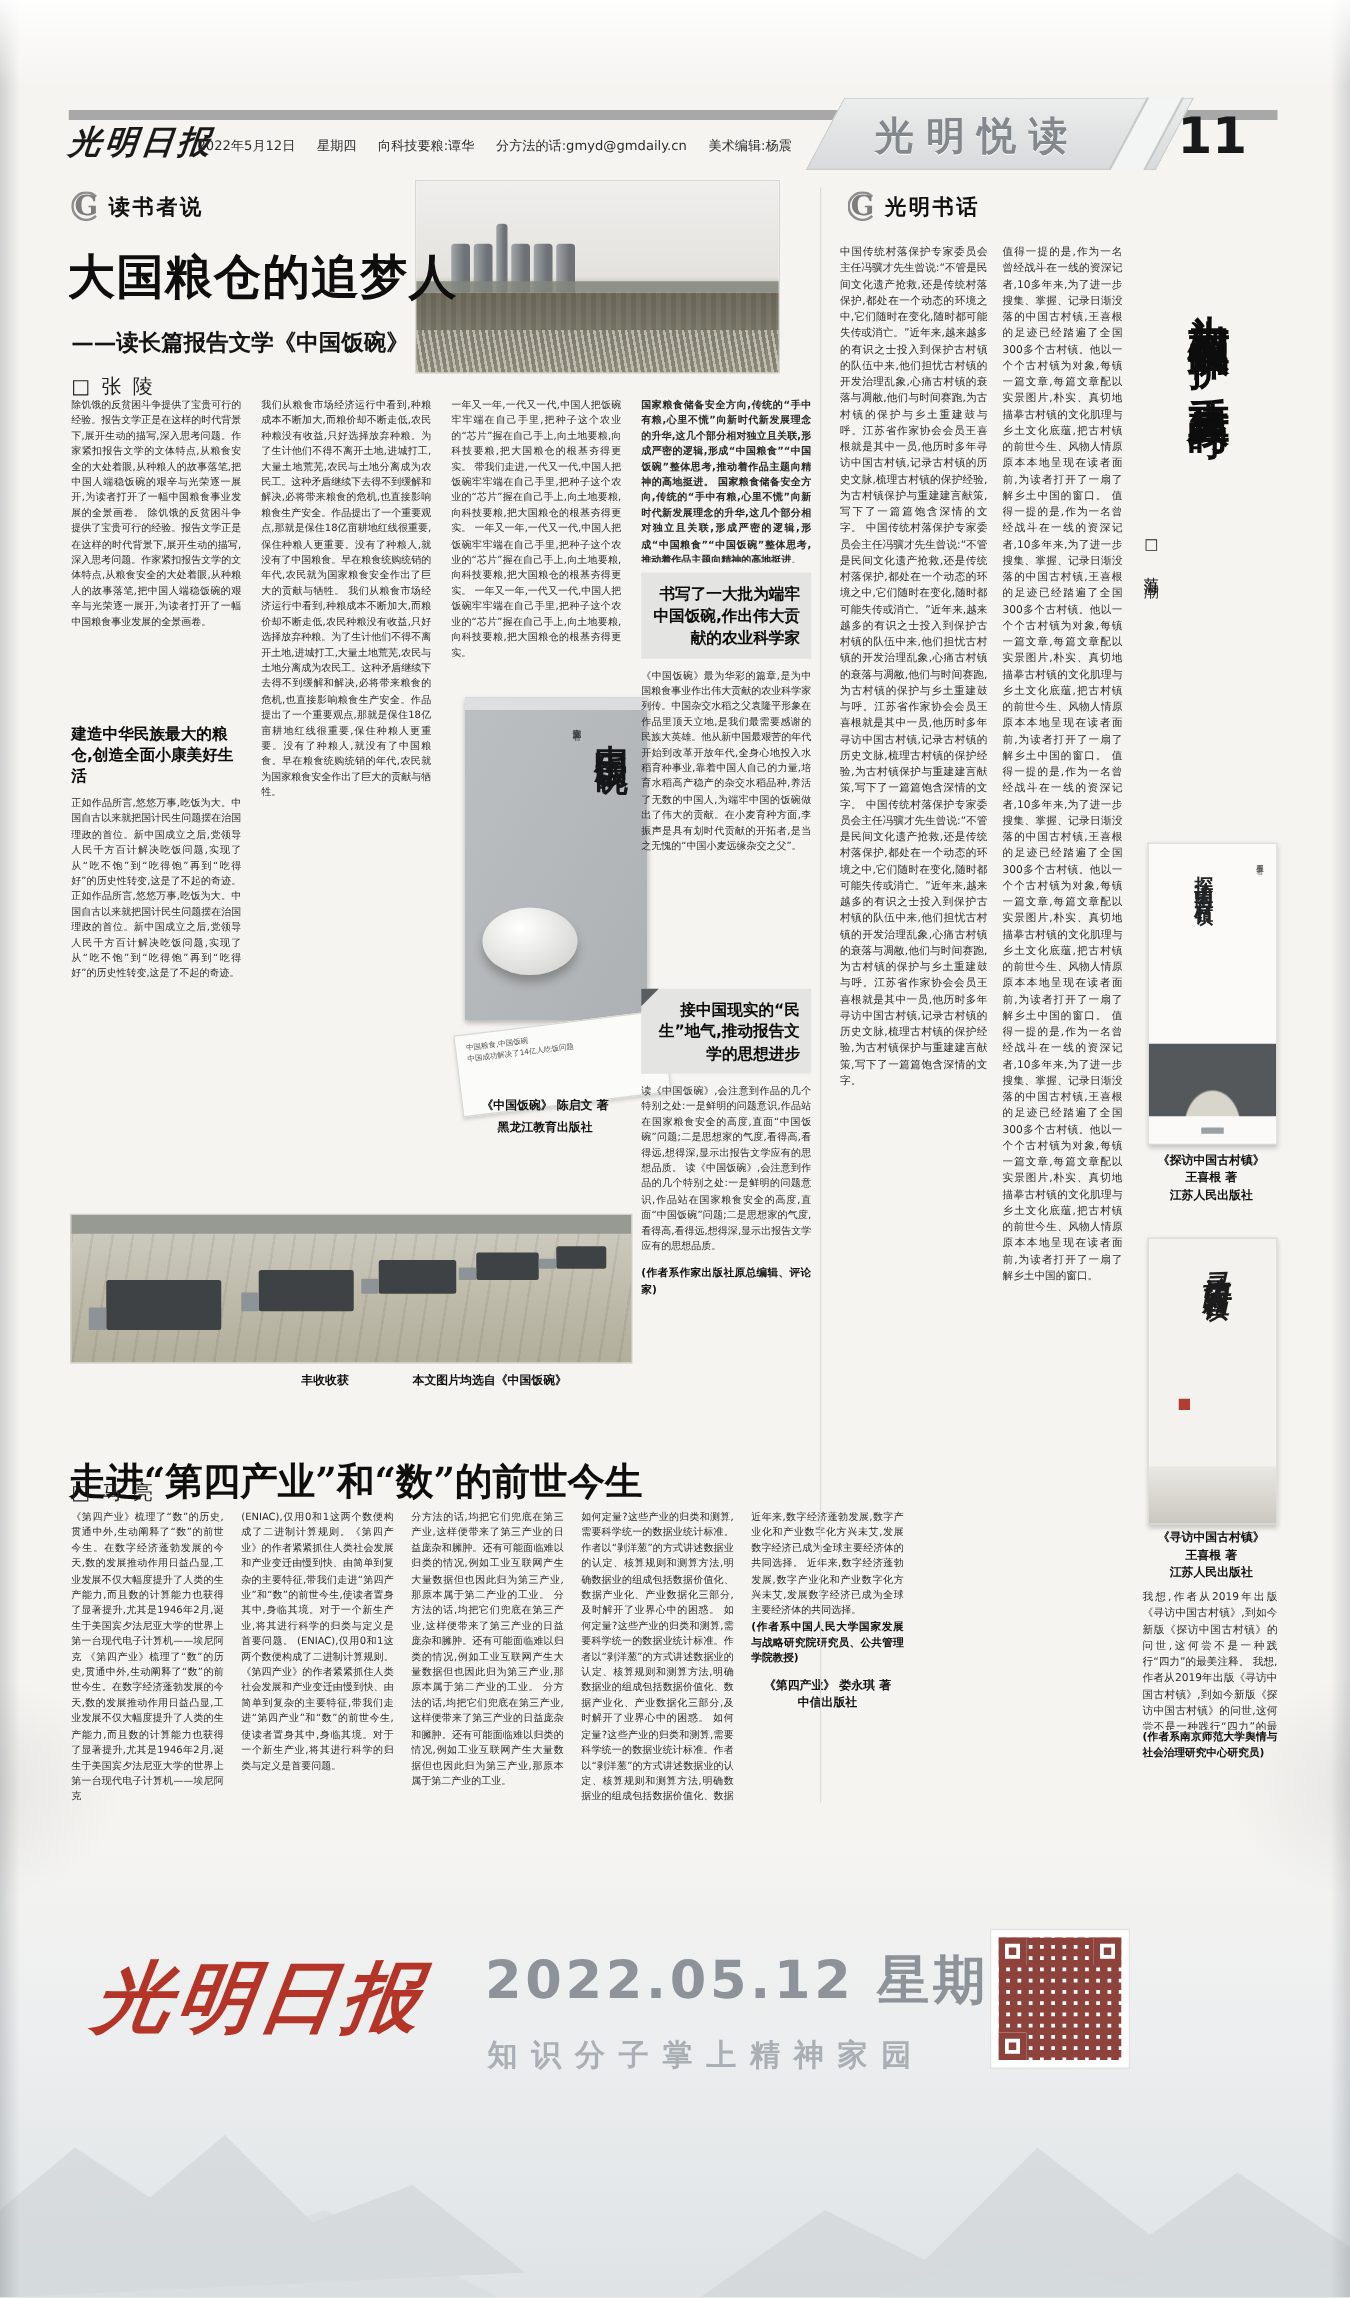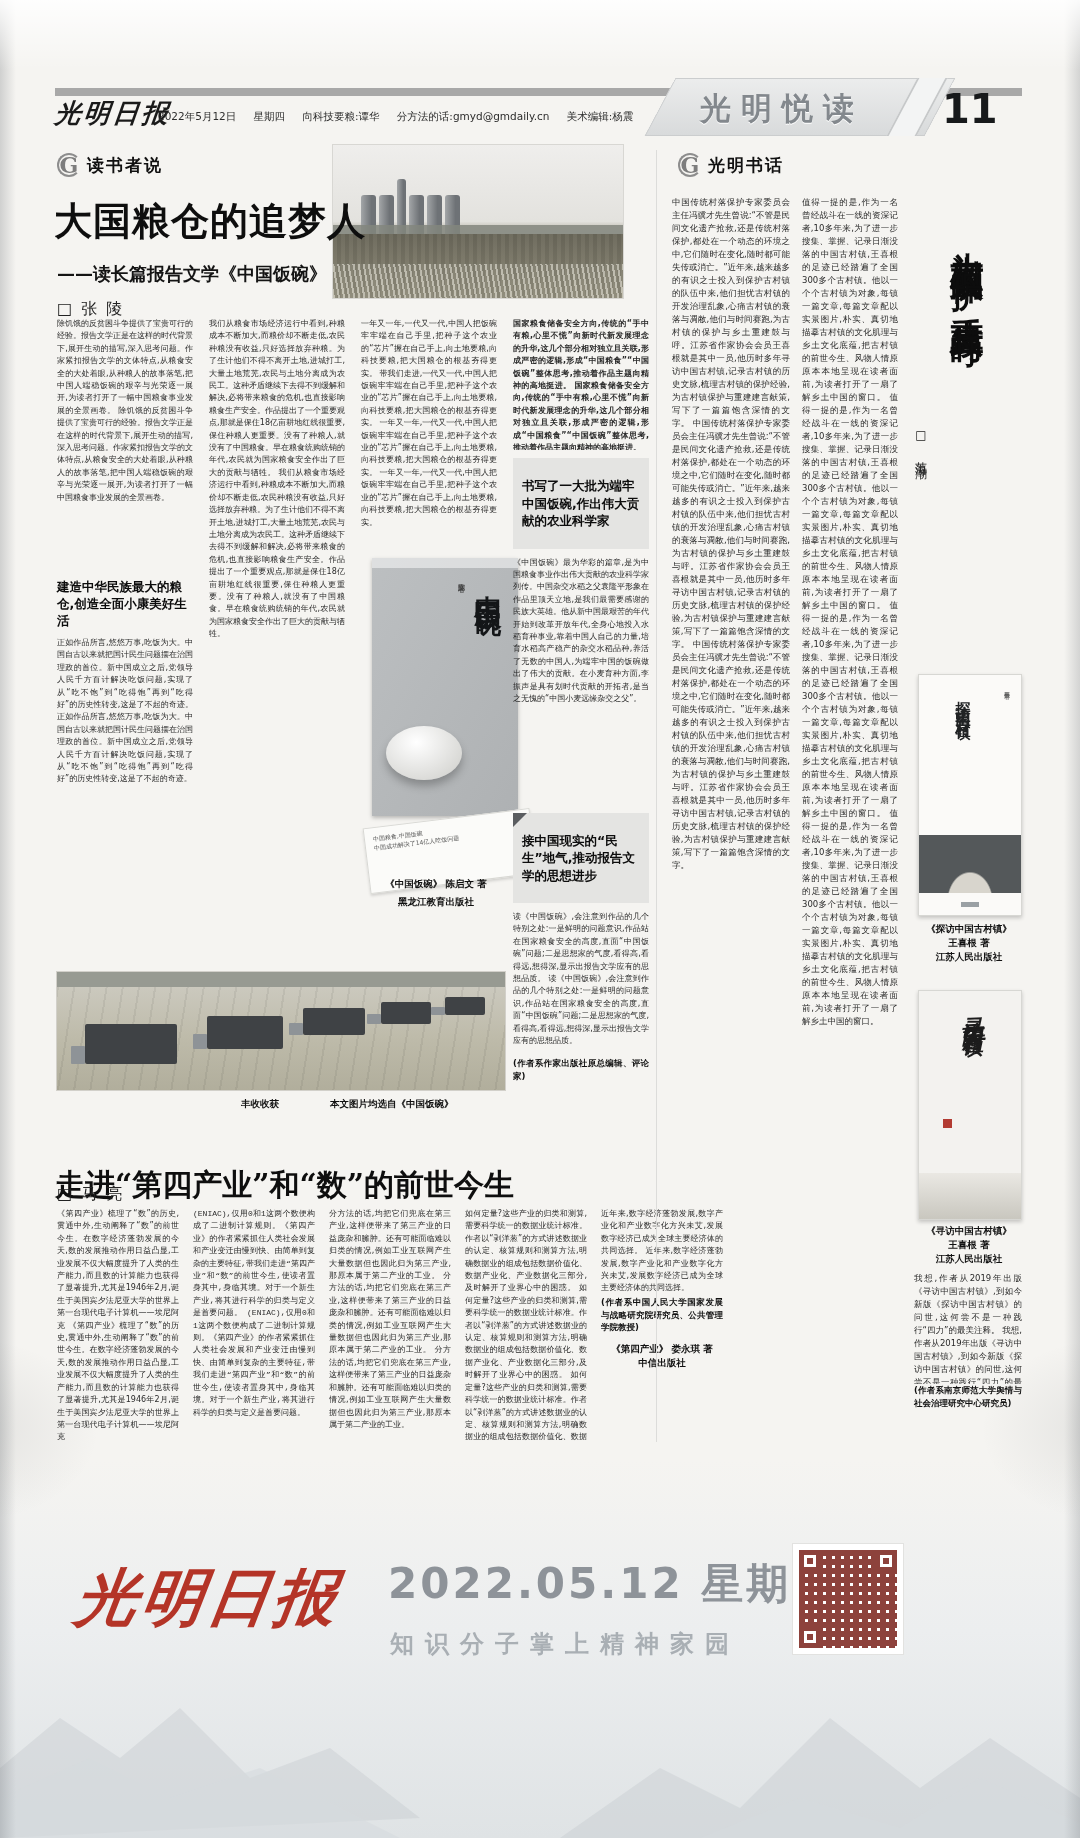--- a/index.html
+++ b/index.html
@@ -26,21 +26,21 @@
   
   .kicker{display:flex;align-items:center;gap:6px;}
   .g-icon{font:900 22px "DejaVu Serif",serif;color:#7d7d7d;border:2.5px solid #8d8d8d;border-radius:50%;width:20px;height:20px;line-height:20px;text-align:center;border-right-color:transparent;}
   .kicker b{font-size:17px;color:#111;letter-spacing:2px;}
   
   .t1{left:54px;top:196px;font:900 38px "DejaVu Serif",serif;color:#0e0e0e;letter-spacing:1px;}
   .st1{left:57px;top:262px;font:700 18px "DejaVu Serif",serif;color:#141414;}
   .byline{font-size:16px;color:#222;letter-spacing:2px;}
   .col{font-size:8px;line-height:12.4px;text-align:justify;color:#2a2a2a;overflow:hidden;}
   .inline-subhead{font-weight:700;font-size:12.5px;line-height:17px;color:#0c0c0c;margin:8px 0;text-align:left;}
-  .gray-box{background:#e4e4e2;padding:19px 9px;font-weight:700;font-size:12.5px;line-height:17.5px;color:#0d0d0d;margin:8px 0;position:relative;text-align:left;}
+  .gray-box{background:#e4e4e2;padding:8px 9px;font-weight:700;font-size:12.5px;line-height:17.5px;color:#0d0d0d;margin:8px 0;position:relative;text-align:right;}
   .gray-box.tri:before{content:"";position:absolute;left:0;top:0;border-top:14px solid #5a5d60;border-right:14px solid transparent;}
   .attr{font-weight:700;font-size:8.5px;line-height:12.5px;color:#111;text-align:justify;}
   
   .photo1{left:333px;top:145px;width:290px;height:153px;background:linear-gradient(#efeeec 0%,#e3e2de 50%,#d4d2cb 52%,#bfbdb3 100%);overflow:hidden;box-shadow:0 0 0 1px #d8d7d3;}
   .p1-silos{left:28px;top:34px;display:flex;align-items:flex-end;gap:3px;}
   .silo{width:15px;height:46px;background:linear-gradient(90deg,#a3a6a8,#6e7276 70%);border-radius:3px 3px 0 0;}
   .silo.tall{width:9px;height:62px;}
   .p1-tree{left:0;top:80px;width:100%;height:9px;background:#83867e;opacity:.85;}
   .p1-field{left:0;top:89px;width:100%;height:64px;background:repeating-linear-gradient(90deg,#b9b7ac 0 4px,#a9a79c 4px 8px),linear-gradient(#9a988e,#c6c3b5);background-blend-mode:multiply;}
   .p1-wheat{left:0;bottom:0;width:100%;height:34px;background:repeating-linear-gradient(80deg,rgba(240,238,228,.55) 0 2px,rgba(150,148,135,.25) 2px 5px);}
@@ -178,21 +178,21 @@
     <span class="combine c5">
         <i></i>
       </span>
   </div>
   <div class="abs caption" style="left:200px;top:1098px;width:120px;text-align:center;">丰收收获</div>
   <div class="abs caption" style="left:330px;top:1098px;width:185px;">本文图片均选自《中国饭碗》</div>
 
   <div class="abs t2">走进“第四产业”和“数”的前世今生</div>
   <div class="abs byline" style="left:57px;top:1184px;">□ 马 亮</div>
   <div class="abs col" style="left:57px;top:1208px;width:122px;height:234px;">《第四产业》梳理了“数”的历史,贯通中外,生动阐释了“数”的前世今生。在数字经济蓬勃发展的今天,数的发展推动作用日益凸显,工业发展不仅大幅度提升了人类的生产能力,而且数的计算能力也获得了显著提升,尤其是1946年2月,诞生于美国宾夕法尼亚大学的世界上第一台现代电子计算机——埃尼阿克 《第四产业》梳理了“数”的历史,贯通中外,生动阐释了“数”的前世今生。在数字经济蓬勃发展的今天,数的发展推动作用日益凸显,工业发展不仅大幅度提升了人类的生产能力,而且数的计算能力也获得了显著提升,尤其是1946年2月,诞生于美国宾夕法尼亚大学的世界上第一台现代电子计算机——埃尼阿克</div>
-  <div class="abs col" style="left:193px;top:1208px;width:122px;height:234px;font-family:Liberation Mono, monospace;">(ENIAC),仅用0和1这两个数便构成了二进制计算规则。《第四产业》的作者紧紧抓住人类社会发展和产业变迁由慢到快、由简单到复杂的主要特征,带我们走进“第四产业”和“数”的前世今生,使读者置身其中,身临其境。对于一个新生产业,将其进行科学的归类与定义是首要问题。 (ENIAC),仅用0和1这两个数便构成了二进制计算规则。《第四产业》的作者紧紧抓住人类社会发展和产业变迁由慢到快、由简单到复杂的主要特征,带我们走进“第四产业”和“数”的前世今生,使读者置身其中,身临其境。对于一个新生产业,将其进行科学的归类与定义是首要问题。</div>
+  <div class="abs col" style="left:193px;top:1208px;width:122px;height:234px;">(ENIAC),仅用0和1这两个数便构成了二进制计算规则。《第四产业》的作者紧紧抓住人类社会发展和产业变迁由慢到快、由简单到复杂的主要特征,带我们走进“第四产业”和“数”的前世今生,使读者置身其中,身临其境。对于一个新生产业,将其进行科学的归类与定义是首要问题。 (ENIAC),仅用0和1这两个数便构成了二进制计算规则。《第四产业》的作者紧紧抓住人类社会发展和产业变迁由慢到快、由简单到复杂的主要特征,带我们走进“第四产业”和“数”的前世今生,使读者置身其中,身临其境。对于一个新生产业,将其进行科学的归类与定义是首要问题。</div>
   <div class="abs col" style="left:329px;top:1208px;width:122px;height:234px;">分方法的话,均把它们兜底在第三产业,这样便带来了第三产业的日益庞杂和臃肿。还有可能面临难以归类的情况,例如工业互联网产生大量数据但也因此归为第三产业,那原本属于第二产业的工业。 分方法的话,均把它们兜底在第三产业,这样便带来了第三产业的日益庞杂和臃肿。还有可能面临难以归类的情况,例如工业互联网产生大量数据但也因此归为第三产业,那原本属于第二产业的工业。 分方法的话,均把它们兜底在第三产业,这样便带来了第三产业的日益庞杂和臃肿。还有可能面临难以归类的情况,例如工业互联网产生大量数据但也因此归为第三产业,那原本属于第二产业的工业。</div>
   <div class="abs col" style="left:465px;top:1208px;width:122px;height:234px;">如何定量?这些产业的归类和测算,需要科学统一的数据业统计标准。作者以“剥洋葱”的方式讲述数据业的认定、核算规则和测算方法,明确数据业的组成包括数据价值化、数据产业化、产业数据化三部分,及时解开了业界心中的困惑。 如何定量?这些产业的归类和测算,需要科学统一的数据业统计标准。作者以“剥洋葱”的方式讲述数据业的认定、核算规则和测算方法,明确数据业的组成包括数据价值化、数据产业化、产业数据化三部分,及时解开了业界心中的困惑。 如何定量?这些产业的归类和测算,需要科学统一的数据业统计标准。作者以“剥洋葱”的方式讲述数据业的认定、核算规则和测算方法,明确数据业的组成包括数据价值化、数据产业化、产业数据化三部分,及时解开了业界心中的困惑。</div>
   <div class="abs" style="left:601px;top:1208px;width:122px;height:234px;">
     <div class="col" style="height:88px;">近年来,数字经济蓬勃发展,数字产业化和产业数字化方兴未艾,发展数字经济已成为全球主要经济体的共同选择。 近年来,数字经济蓬勃发展,数字产业化和产业数字化方兴未艾,发展数字经济已成为全球主要经济体的共同选择。</div>
     <div class="attr">(作者系中国人民大学国家发展与战略研究院研究员、公共管理学院教授)</div>
     <div class="bcap" style="margin-top:8px;">《第四产业》 娄永琪 著</div>
     <div class="bcap">中信出版社</div>
   </div>
 
   <div class="abs divider"></div>

